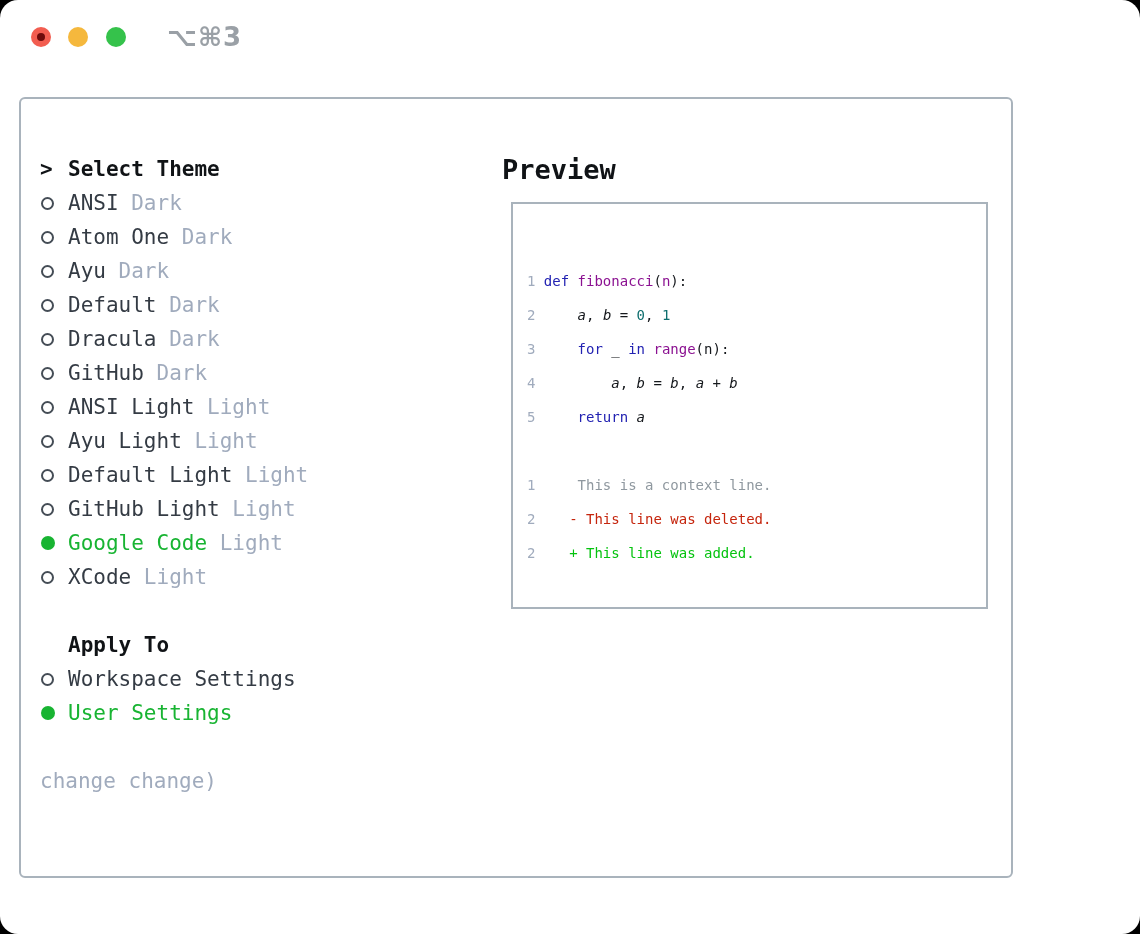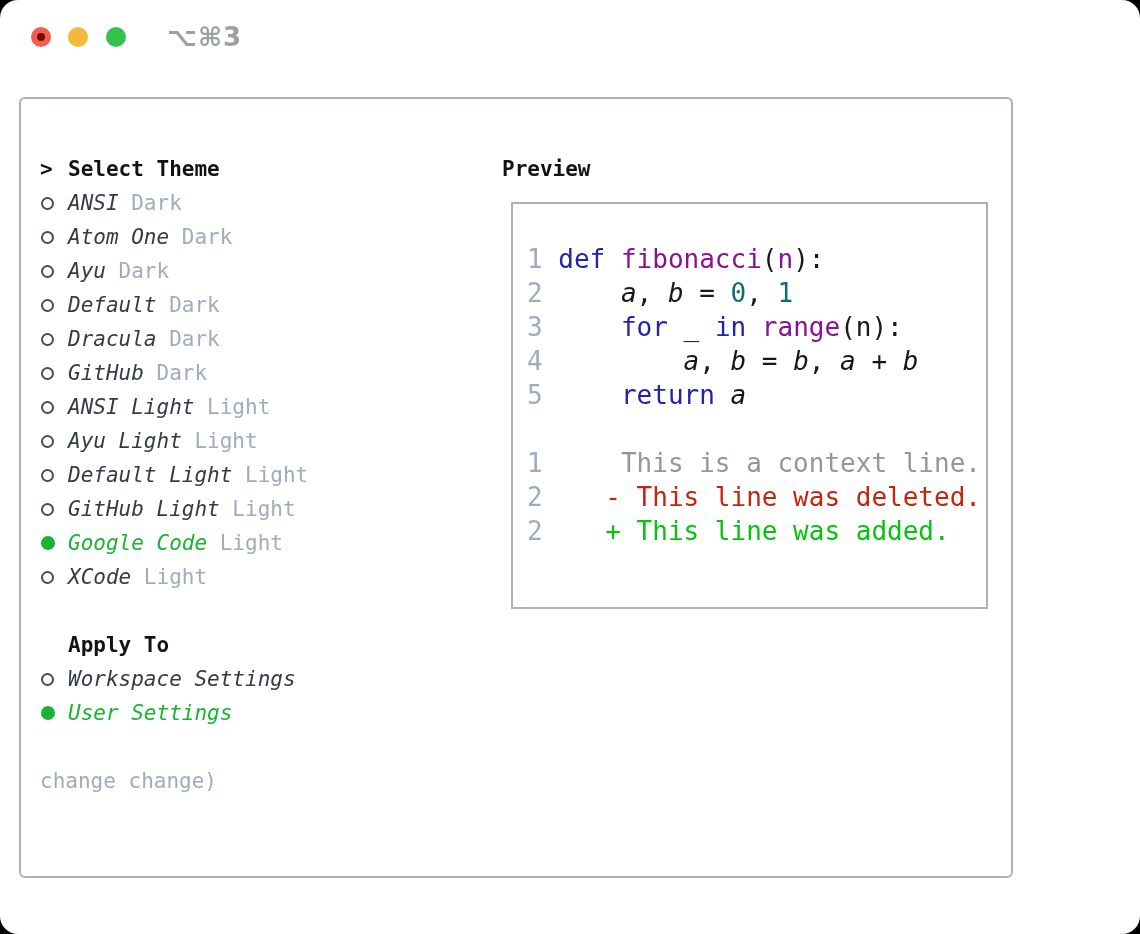--- a/index.html
+++ b/index.html
@@ -20,33 +20,33 @@
   #panel{position:absolute;left:19px;top:97px;width:994px;height:781px;box-sizing:border-box;
          border:2px solid #a9b3bc;border-radius:6px;background:#fff;}
 
   
   #left-col{position:absolute;left:19px;top:53px;width:450px;font-size:21px;color:var(--text-main);}
   .row{height:34px;display:flex;align-items:center;white-space:pre;}
   .marker{width:28px;display:flex;align-items:center;flex:0 0 28px;}
   .chev{font-weight:bold;color:#101316;}
   .radio{width:13px;height:13px;border-radius:50%;border:2.5px solid #454d56;box-sizing:border-box;margin-left:1px;}
   .radio.sel{border:none;background:var(--sel-green);width:14px;height:14px;}
-  .item-name{color:var(--text-main);font-style:italic;}
+  .item-name{color:var(--text-main);}
   .item-name.sel{color:var(--sel-green);}
   .item-variant{color:var(--dim);}
   .bold-label{font-weight:bold;color:#101316;}
   .spacer{height:34px;}
   .help{color:var(--dim);}
 
   
   #preview-label{position:absolute;left:481px;top:53px;height:34px;display:flex;align-items:center;
-                 font-size:21px;font-weight:bold;color:#101316;}
+                 font-size:27px;font-weight:bold;color:#101316;}
   #preview-box{position:absolute;left:490px;top:103px;width:477px;height:407px;box-sizing:border-box;
                border:2px solid #a9b3bc;background:#fff;}
-  #code{padding:38px 0 0 14px;font-size:26px;line-height:34px;white-space:pre;color:#15181c;}
+  #code{padding:60px 0 0 14px;font-size:14px;line-height:34px;white-space:pre;color:#15181c;}
   .code-line{height:34px;}
   .ln{color:var(--dim);}
   .kw{color:var(--kw);}
   .fn{color:var(--fn);}
   .prm{color:var(--fn);}
   .num{color:var(--numc);}
   .var{font-style:italic;color:#15181c;}
   .ctx{color:var(--ctx);text-align:right;}
   .del{color:var(--del);text-align:center;}
   .add{color:var(--add);text-align:right;}

